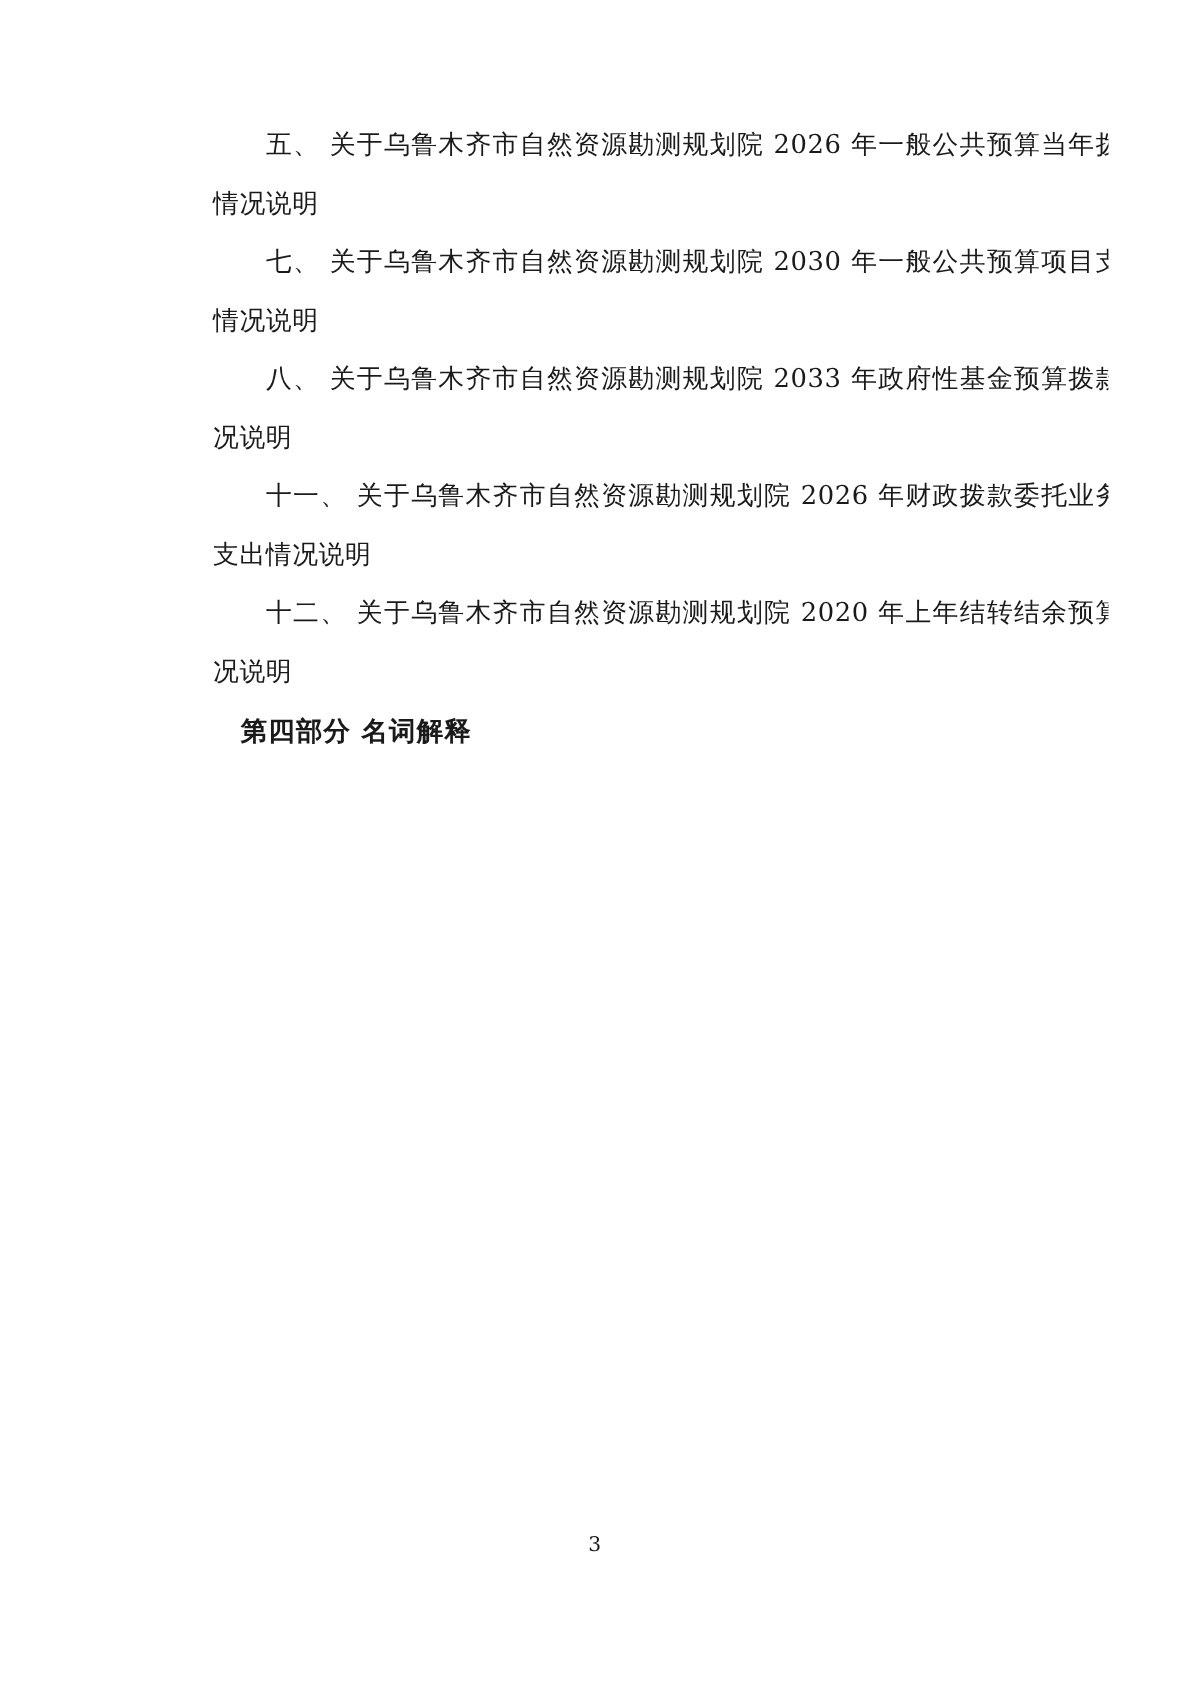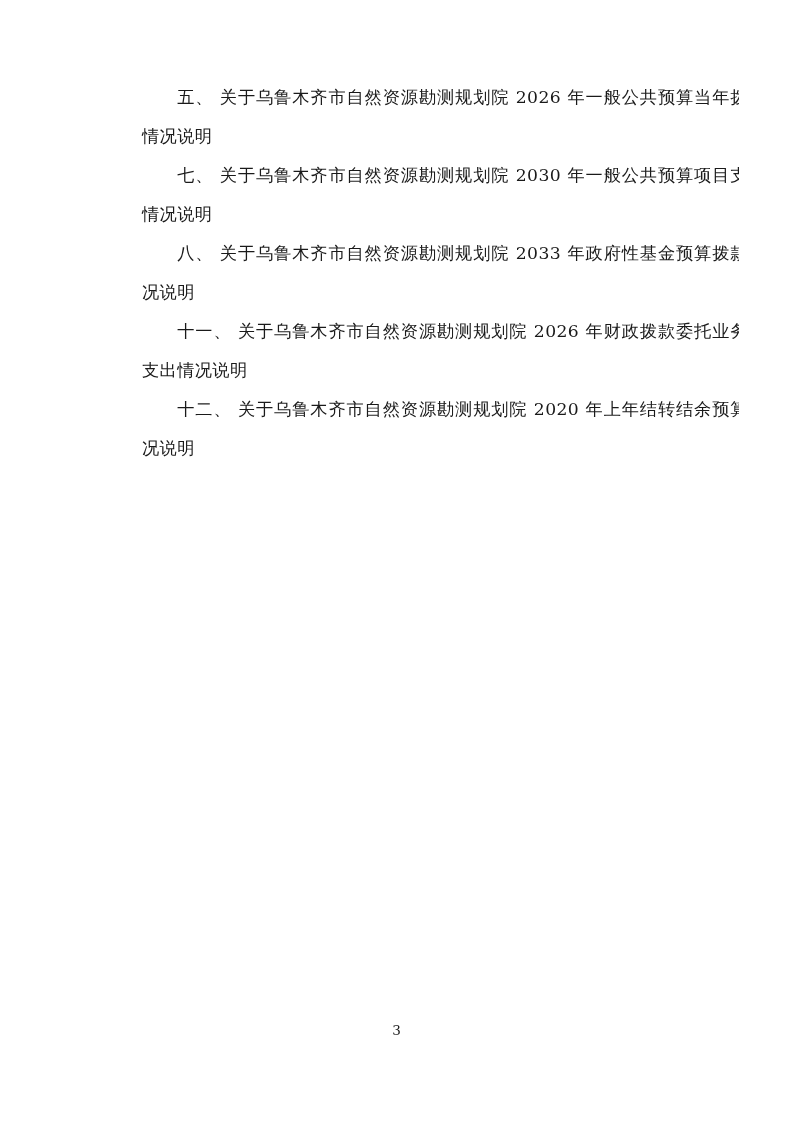--- a/index.html
+++ b/index.html
@@ -58,15 +58,16 @@
 </head>
 <body>
 
 <div class="page">
   <div class="content">
     <p class="para">五、 关于乌鲁木齐市自然资源勘测规划院 2026 年一般公共预算当年拨款情况说明</p>
     <p class="para">七、 关于乌鲁木齐市自然资源勘测规划院 2030 年一般公共预算项目支出情况说明</p>
     <p class="para">八、 关于乌鲁木齐市自然资源勘测规划院 2033 年政府性基金预算拨款情况说明</p>
     <p class="para">十一、 关于乌鲁木齐市自然资源勘测规划院 2026 年财政拨款委托业务费支出情况说明</p>
     <p class="para">十二、 关于乌鲁木齐市自然资源勘测规划院 2020 年上年结转结余预算情况说明</p>
+    <p class="heading">第四部分 名词解释</p>
   </div>
   <div class="page-number">3</div>
 </div>
 
 </body></html>

